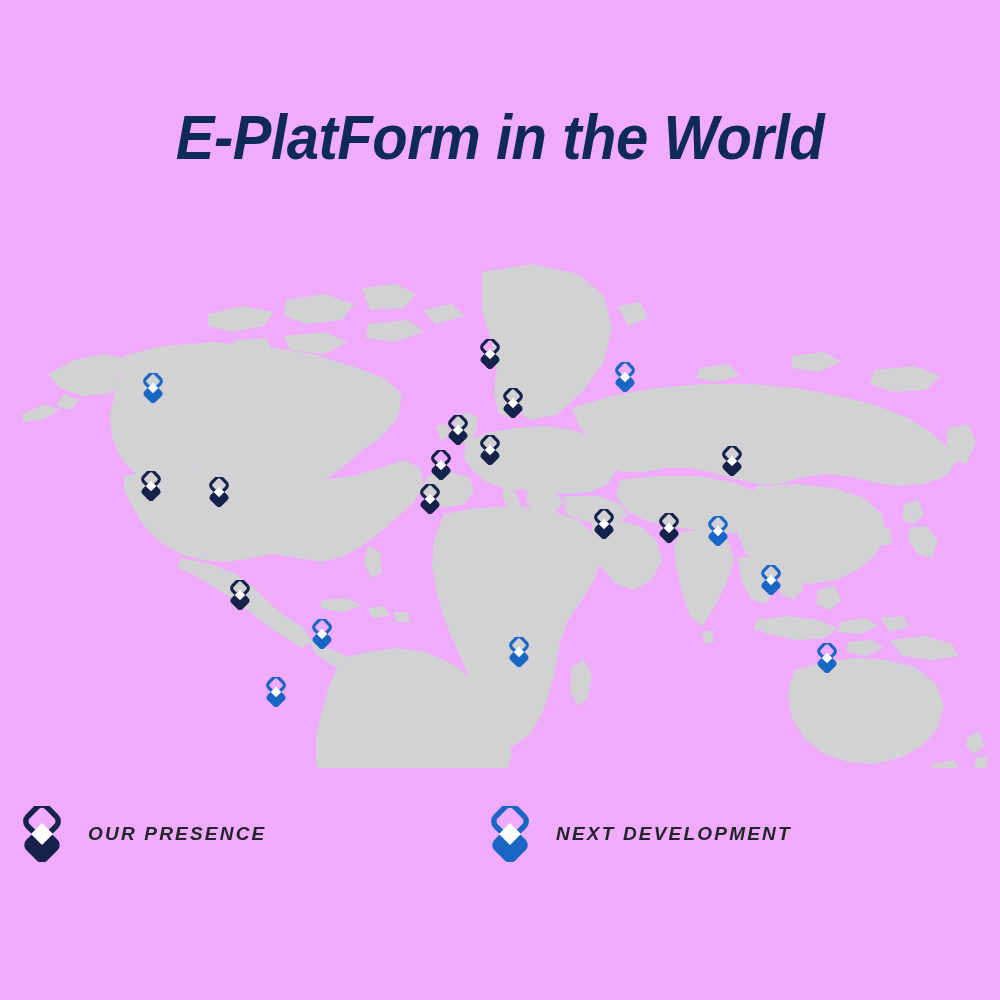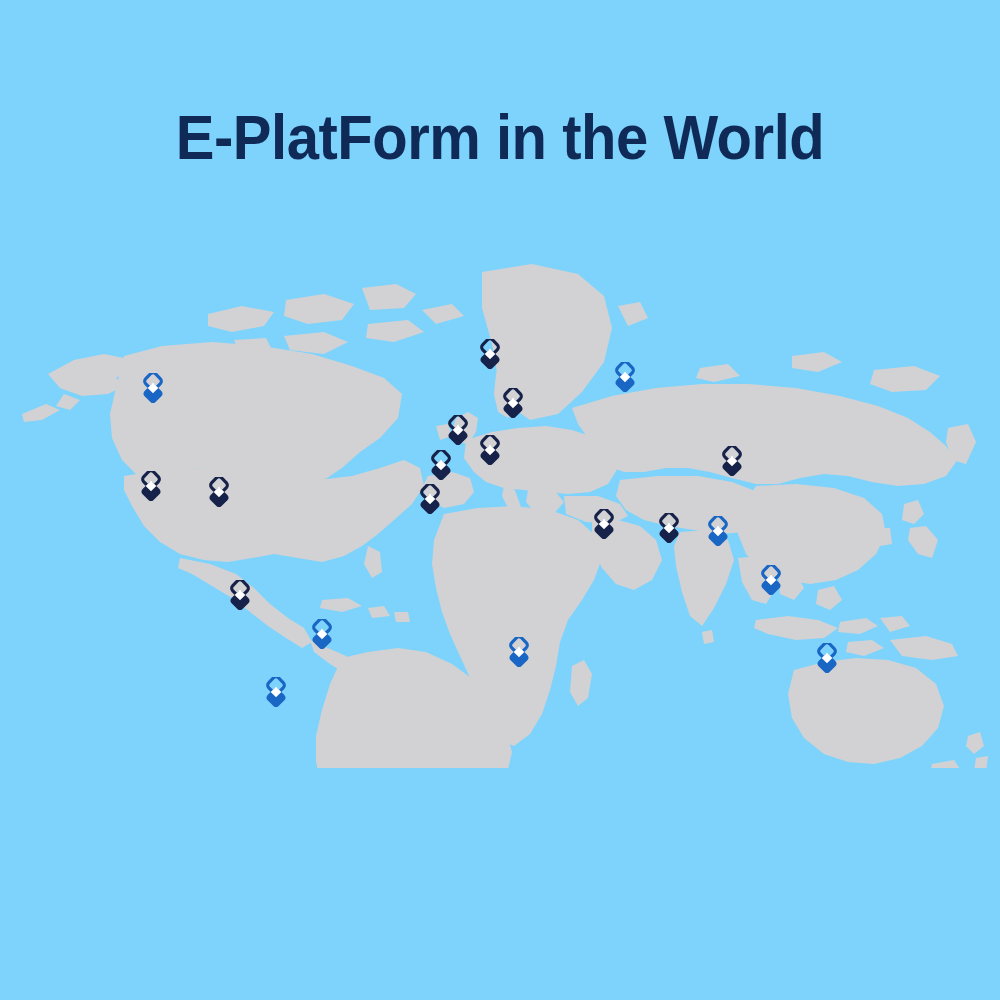--- a/index.html
+++ b/index.html
@@ -93,21 +93,21 @@
     font-size: 19px;
     font-weight: 700;
     letter-spacing: 2.2px;
     color: #23252b;
     white-space: nowrap;
   }
 </style>
 </head>
 <body>
 
-<div id="page" style="background: #7dd3fc;">
+<div id="page" style="background: #f0abfc; font-style: italic;">
 
   <h1 class="title" style="color: rgb(16, 42, 87);">E-PlatForm in the World</h1>
 
   <div class="map-wrap">
     <svg class="map-svg" viewBox="0 0 976 540" preserveAspectRatio="none">
       <g class="land" fill="#d2d2d4">
 
         <path d="M36 146 L62 132 L92 126 L112 130 L120 140 L104 150 L112 158 L96 166 L70 168 L48 160 Z"></path>
         <path d="M10 186 L34 176 L48 182 L30 192 L12 194 Z"></path>
         <path d="M52 166 L68 172 L58 182 L44 178 Z"></path>
@@ -403,13 +403,42 @@
             <g transform="rotate(45 28 28)">
               <rect x="6" y="6" width="26" height="26" rx="7" ry="7" fill="none" stroke="#1a66c4" stroke-width="6"></rect>
               <rect x="21" y="21" width="29" height="29" rx="7.5" ry="7.5" fill="#1a66c4"></rect>
             </g>
             <path d="M28 18 L38 28 L28 38 L18 28 Z" fill="#ffffff"></path>
           </svg>
         </div>
       </div>
   </div>
 
+  <div class="legend">
+
+    <div class="legend-item one">
+      <span class="legend-glyph">
+        <svg viewBox="0 0 56 56">
+          <g transform="rotate(45 28 28)">
+            <rect x="5.5" y="5.5" width="27" height="27" rx="7" ry="7" fill="none" stroke="#16224a" stroke-width="5.5"></rect>
+            <rect x="21" y="21" width="29.5" height="29.5" rx="7.5" ry="7.5" fill="#16224a"></rect>
+          </g>
+          <path d="M28 17 L39 28 L28 39 L17 28 Z" fill="#ffffff"></path>
+        </svg>
+      </span>
+      <span class="legend-label" style="color: rgb(35, 37, 43);">OUR PRESENCE</span>
+    </div>
+
+    <div class="legend-item two">
+      <span class="legend-glyph">
+        <svg viewBox="0 0 56 56">
+          <g transform="rotate(45 28 28)">
+            <rect x="5.5" y="5.5" width="27" height="27" rx="7" ry="7" fill="none" stroke="#1a66c4" stroke-width="5.5"></rect>
+            <rect x="21" y="21" width="29.5" height="29.5" rx="7.5" ry="7.5" fill="#1a66c4"></rect>
+          </g>
+          <path d="M28 17 L39 28 L28 39 L17 28 Z" fill="#ffffff"></path>
+        </svg>
+      </span>
+      <span class="legend-label" style="color: rgb(35, 37, 43);">NEXT DEVELOPMENT</span>
+    </div>
+
+  </div>
 </div>
 
 </body></html>

